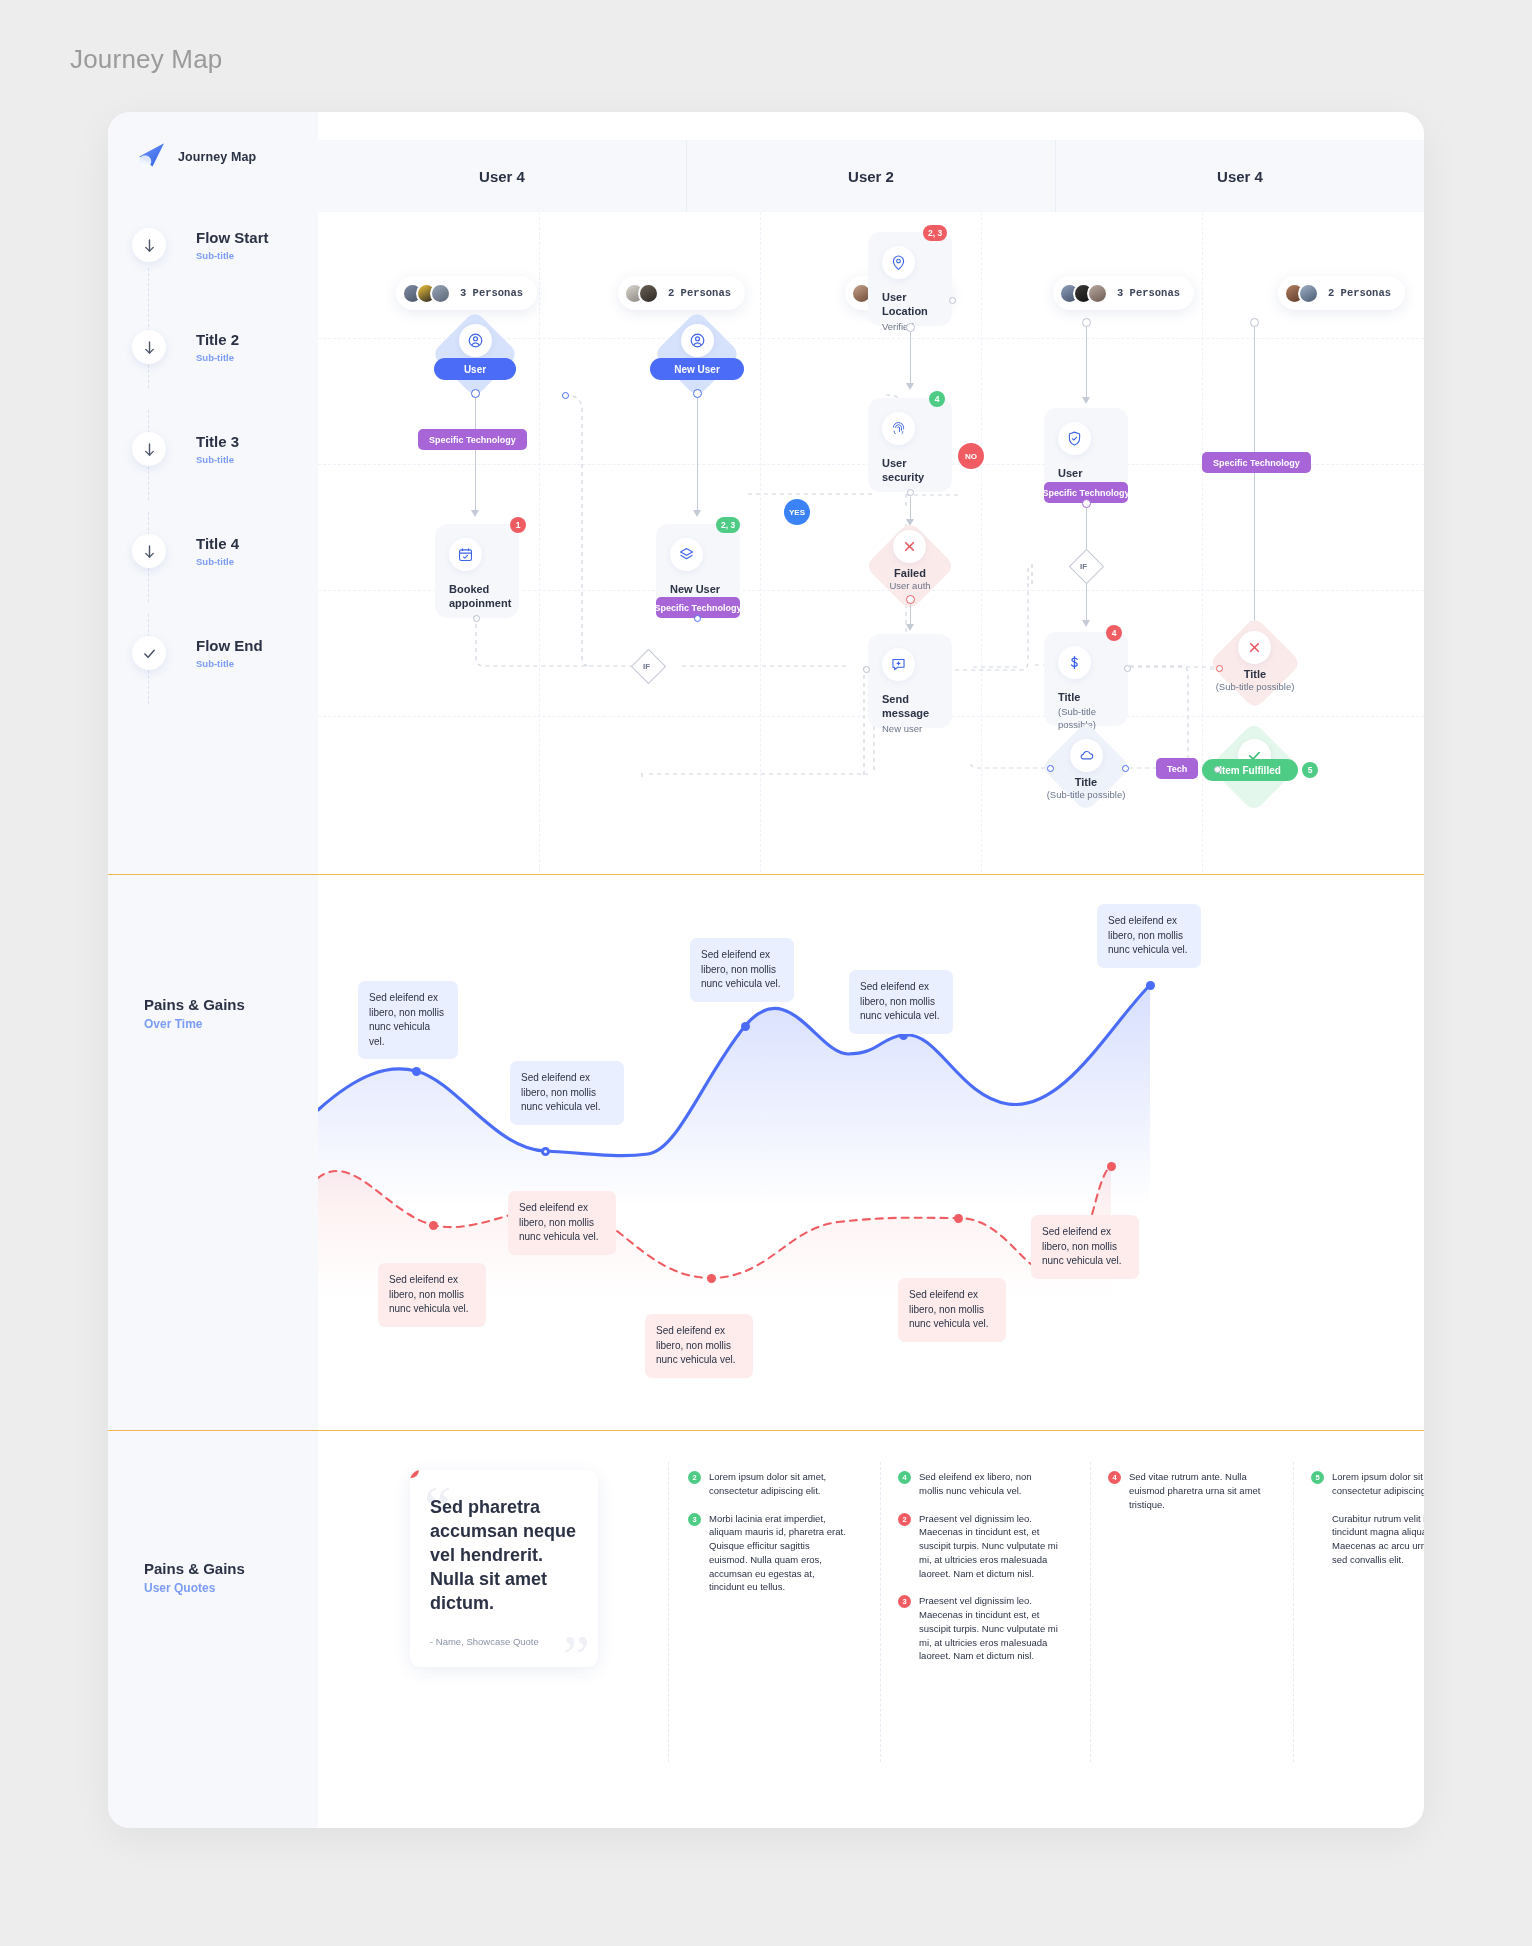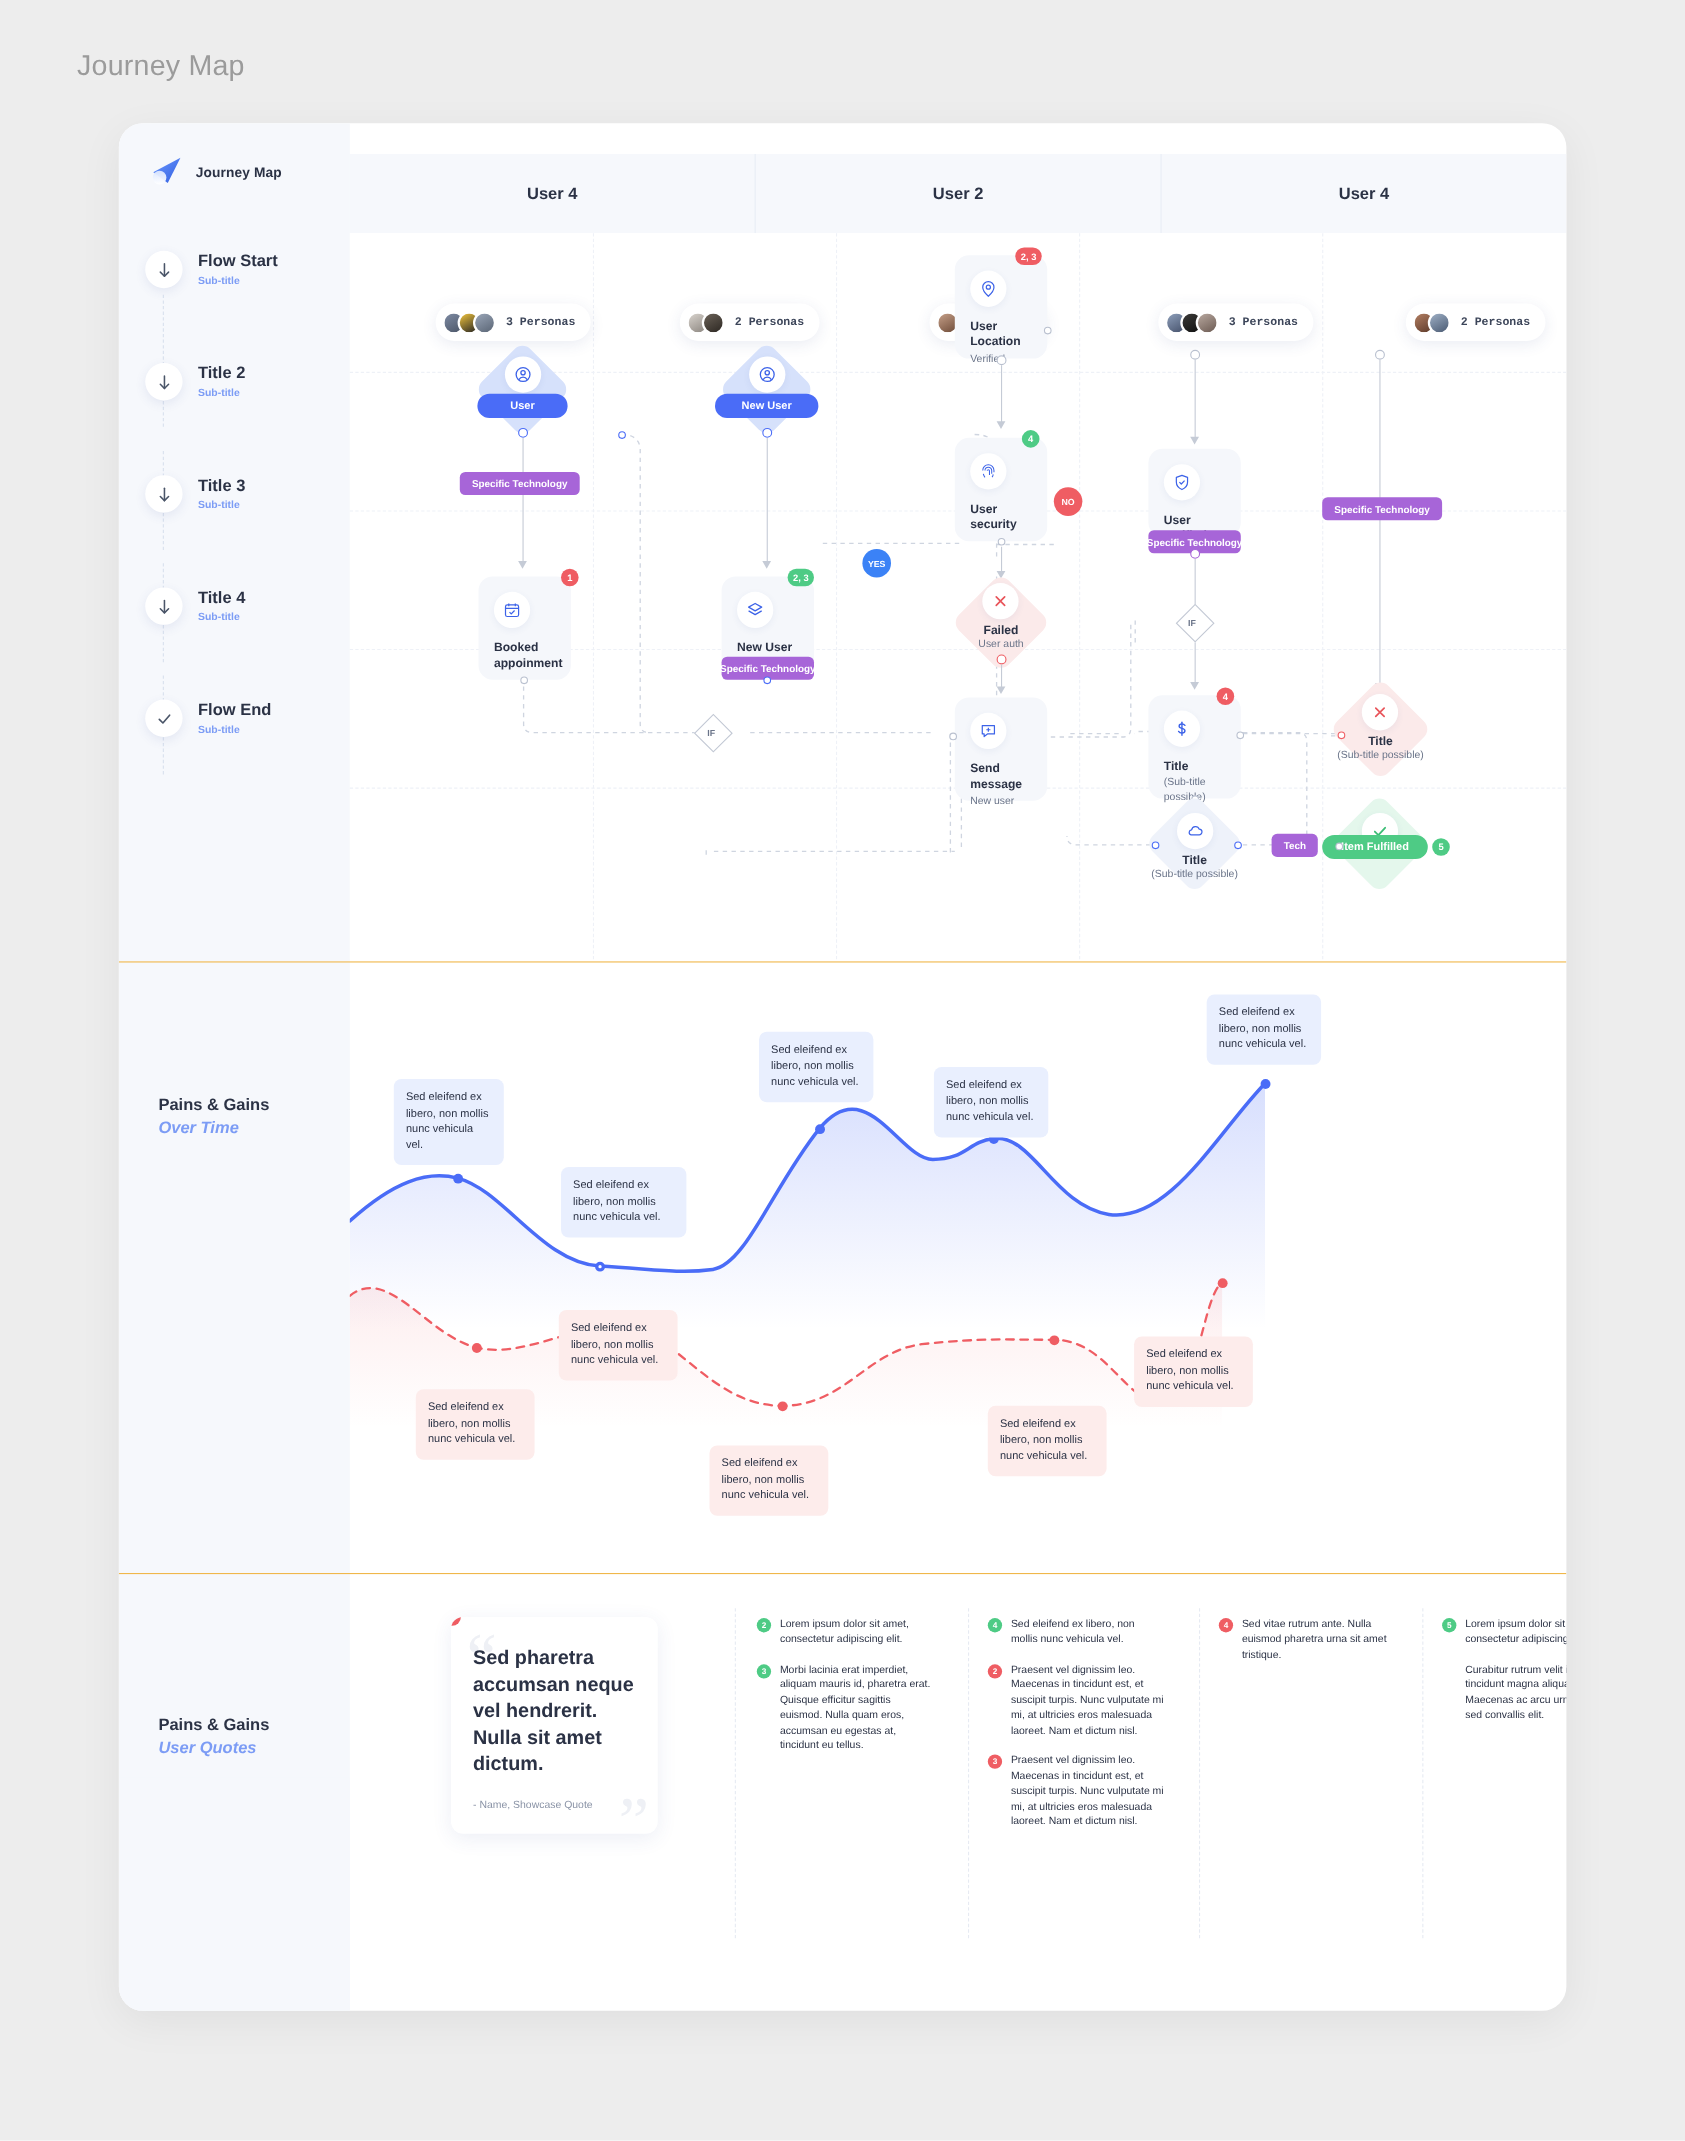--- a/index.html
+++ b/index.html
@@ -33,21 +33,21 @@
     background:#f6f8fc;
   }
   .brand {
     position: absolute; left: 28px; top: 28px;
     display: flex; align-items: center; gap: 9px;
   }
   .brand-logo { width: 33px; height: 33px; position: relative; }
   .brand-name { font-size: 12.5px; font-weight: 700; color: #2b3245; letter-spacing:.1px;}
   .rail-row {
     position: absolute; left: 24px; width: 186px;
-    display:flex; align-items:center; gap:14px;
+    display:flex; align-items:center; gap:30px;
   }
   .rail-circle {
     width: 34px; height: 34px; border-radius: 50%;
     background: #ffffff; box-shadow: 0 3px 10px rgba(60,80,160,.10);
     display:flex; align-items:center; justify-content:center;
     flex: 0 0 34px;
   }
   .rail-circle svg { width: 15px; height: 15px; }
   .rail-title { font-size: 15px; font-weight: 700; color:#2b3245; line-height:1.15;}
   .rail-sub { font-size: 9.5px; font-weight:700; color:#7c9cf5; margin-top:3px;}
@@ -140,21 +140,21 @@
   .arrowline{ position:absolute; width:1.4px; background:#c5cbd6;}
   .arrowhead{ position:absolute; width:0;height:0;
     border-left:4.5px solid transparent;border-right:4.5px solid transparent;
     border-top:7px solid #c5cbd6;}
   
   .orange-rule{ position:absolute; left:0; width:1316px; border-top:1.3px solid #f0b74a;}
   
   .chart-wrap{ position:absolute; left:210px; top:766px; width:1106px; height:540px;}
   .section-label{ position:absolute; }
   .section-label .st{ font-size:15px;font-weight:700;color:#2b3245;}
-  .section-label .ss{ font-size:15px;font-weight:700;color:#7c9cf5;margin-top:4px;font-style:italic;}
+  .section-label .ss{ font-size:12px;font-weight:700;color:#7c9cf5;margin-top:4px;}
   .tip{
     position:absolute; border-radius:7px; padding:10px 11px;
     font-size:10px; line-height:1.45; color:#2b3245;
   }
   .tip.gain{ background:#e9effe;}
   .tip.pain{ background:#fdeceb;}
   .pt{ position:absolute; width:9px;height:9px;border-radius:50%;}
   .pt.gain{ background:#4a6cf7;}
   .pt.pain{ background:#ef5d63;}
   

